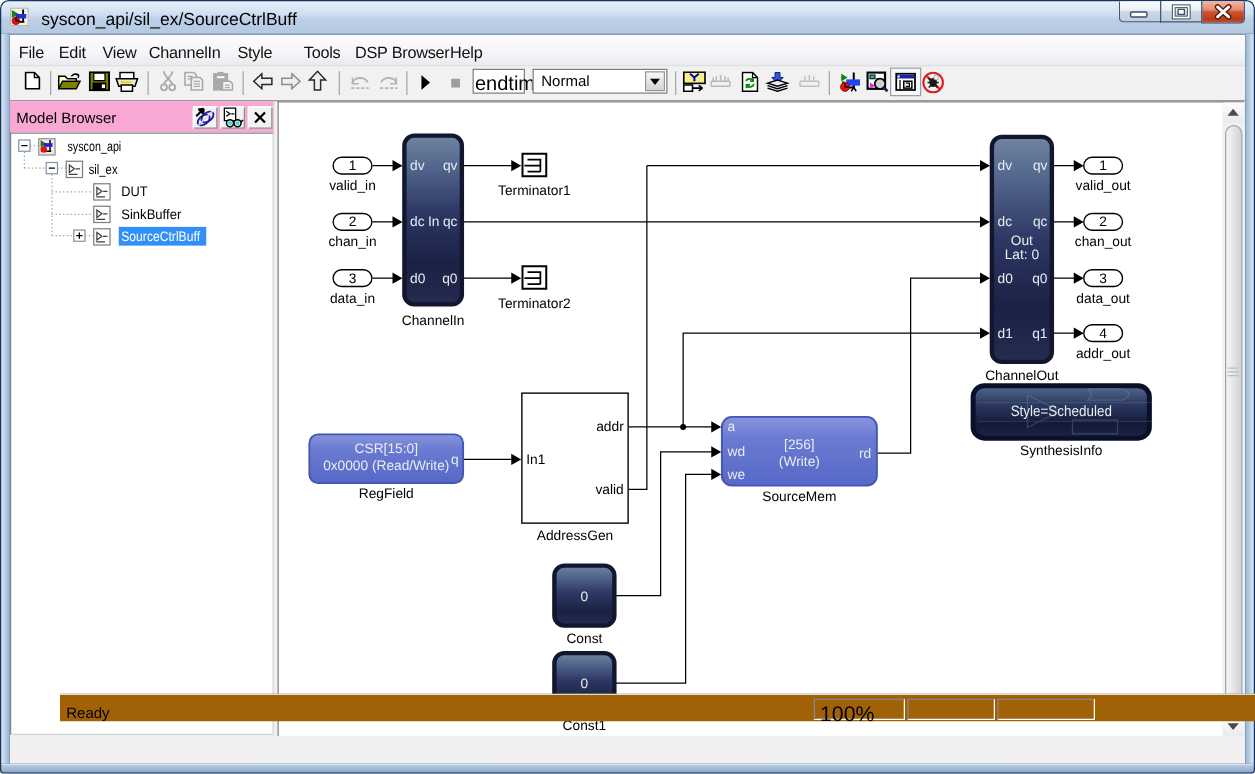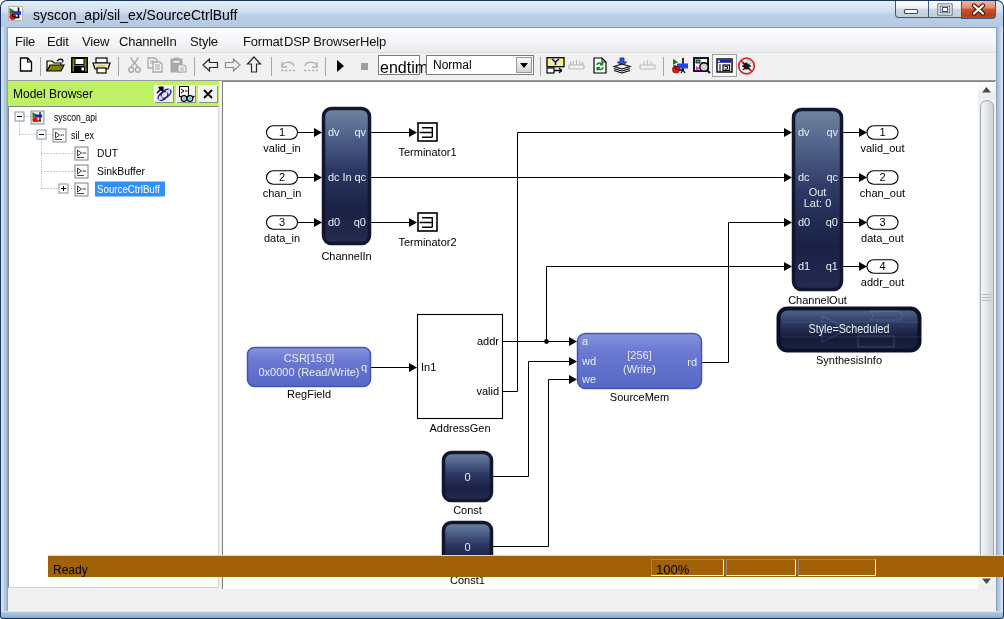--- a/index.html
+++ b/index.html
@@ -17,30 +17,30 @@
     background:linear-gradient(180deg,#fdfeff 0%,#e8eff6 45%,#ccd9e6 50%,#bfcedd 100%);}
   #btnmin{left:895px;width:34px;border-radius:0 0 0 4px;}
   #btnmax{left:928px;width:34px;}
   #btnclose{left:961px;width:35px;height:18px;border-radius:0 0 4px 0;
     background:linear-gradient(180deg,#f4b6a5 0%,#e58a6c 40%,#d0522e 50%,#b83c1d 85%,#c84e28 100%);}
   #menubar{left:8px;top:28px;width:988px;height:24px;background:linear-gradient(180deg,#fdfdfe 0%,#f4f5f7 60%,#e9ebee 100%);}
   .mi{position:absolute;top:6px;font-size:13px;color:#101010;letter-spacing:-0.2px;}
   #toolbar{left:8px;top:52px;width:988px;height:29px;background:#f1f1f1;border-bottom:1px solid #999;border-top:1px solid #e0e0e0;box-sizing:border-box;}
   .tsep{position:absolute;top:5px;width:1px;height:19px;background:#a6a6a6;}
   .ticon{position:absolute;}
-  #mbheader{left:8px;top:81px;width:211px;height:25px;background:#bef264;}
+  #mbheader{left:8px;top:81px;width:211px;height:25px;background:#f9a8d4;}
   #mbheader span{position:absolute;left:5px;top:6px;font-size:12px;color:#000;}
   .hbtn{position:absolute;top:85px;width:20px;height:18px;background:#f2f2f2;
     box-shadow:inset 1px 1px 0 #ffffff, inset -1px -1px 0 #8a8a8a;}
   #treebox{left:8px;top:106px;width:211px;height:482px;background:#fff;box-sizing:border-box;
     border:1px solid #828790;border-right-color:#d4d4d4;border-bottom-color:#d4d4d4;}
   #canvas{left:222px;top:81px;width:757px;height:508px;background:#fff;border-left:1px solid #808080;border-top:1px solid #808080;box-sizing:border-box;}
   #vsb{left:978px;top:82px;width:17px;height:507px;background:#f0f0f0;}
   #statusbar{left:8px;top:555px;width:988px;height:22px;background:#a16207;border-top:1px solid #d9d9d9;box-sizing:border-box;margin-left:40px;}
-  .sfield{position:absolute;top:3px;height:17px;box-sizing:border-box;border:1px solid;border-color:#898989 #ffffff #ffffff #898989;font-size:13px;color:#000;padding:2px 0 0 4px;}
+  .sfield{position:absolute;top:3px;height:17px;box-sizing:border-box;border:1px solid;border-color:#898989 #ffffff #ffffff #898989;font-size:17px;color:#000;padding:2px 0 0 4px;}
 </style>
 </head>
 <body>
 <div id="win">
   <div class="abs" id="titlebar"></div>
   <div class="abs" id="glassL"></div>
   <div class="abs" id="glassR"></div>
   <div class="abs" id="glassB"></div>
   <div class="abs" id="client"></div>
 
@@ -66,21 +66,21 @@
     <path d="M79,4.5 L88,12.5 M88,4.5 L79,12.5" stroke="#4a1d10" stroke-width="4.4" stroke-linecap="round"></path>
     <path d="M79,4.5 L88,12.5 M88,4.5 L79,12.5" stroke="#ffffff" stroke-width="2.2" stroke-linecap="round"></path>
   </svg>
 
   <div class="abs" id="menubar">
     <span class="mi" style="left:7px">File</span>
     <span class="mi" style="left:39px">Edit</span>
     <span class="mi" style="left:74px">View</span>
     <span class="mi" style="left:111px">ChannelIn</span>
     <span class="mi" style="left:182px">Style</span>
-    <span class="mi" style="left:235px">Format</span>
+    <span class="mi" style="left:235px">Tools</span>
     <span class="mi" style="left:276px">DSP Browser</span>
     <span class="mi" style="left:352px">Help</span>
   </div>
 
   <div class="abs" id="toolbar"></div>
   <div class="abs tsep" style="left:40px;top:57px"></div>
   <div class="abs tsep" style="left:118px;top:57px"></div>
   <div class="abs tsep" style="left:194px;top:57px"></div>
   <div class="abs tsep" style="left:271px;top:57px"></div>
   <div class="abs tsep" style="left:325px;top:57px"></div>

